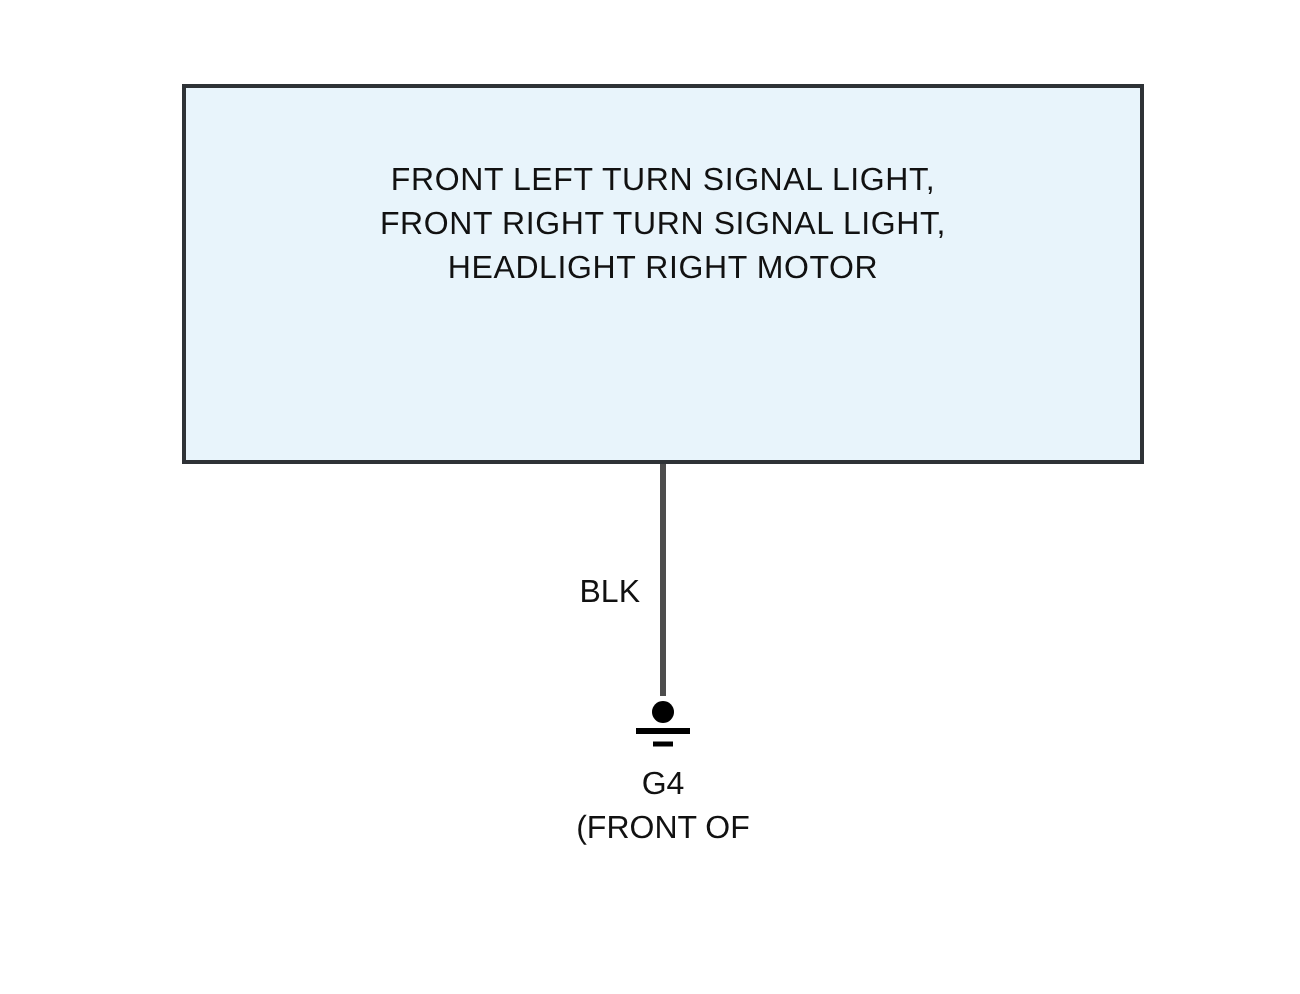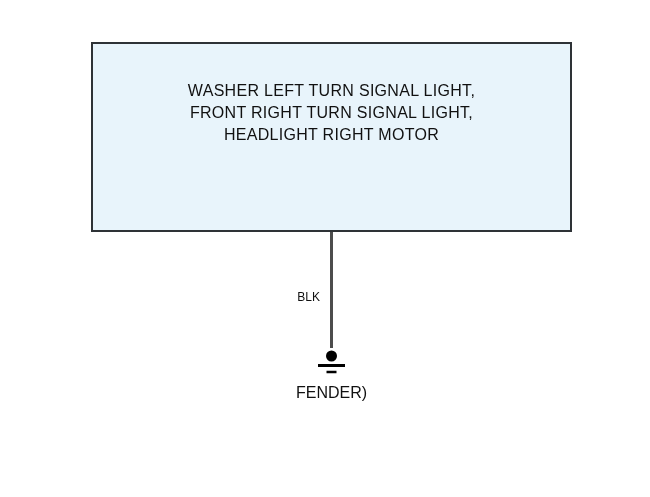--- a/index.html
+++ b/index.html
@@ -43,21 +43,21 @@
     width: 3px;
     height: 116px;
     background: var(--wire, #4d4d4d);
   }
   .wire-label {
     position: absolute;
     left: 240px;
     top: 289px;
     width: 80px;
     text-align: right;
-    font-size: 12px;
+    font-size: 16px;
     line-height: 16px;
     color: var(--text, #111111);
   }
   .ground-icon {
     position: absolute;
     left: 311px;
     top: 345px;
     width: 41px;
     height: 30px;
   }
@@ -71,32 +71,33 @@
     line-height: 22px;
     color: var(--text, #111111);
   }
 </style>
 </head>
 <body>
 
 <div class="canvas">
 
   <div class="component-box">
-    <div class="box-line">WASHER LEFT TURN SIGNAL LIGHT,</div>
+    <div class="box-line">FRONT LEFT TURN SIGNAL LIGHT,</div>
     <div class="box-line">FRONT RIGHT TURN SIGNAL LIGHT,</div>
     <div class="box-line">HEADLIGHT RIGHT MOTOR</div>
   </div>
 
   <div class="wire"></div>
 
   <div class="wire-label">BLK</div>
 
   <svg class="ground-icon" viewBox="0 0 41 30" xmlns="http://www.w3.org/2000/svg">
     <circle cx="20.5" cy="11" r="5.5" fill="#000000"></circle>
     <line x1="7" y1="20.5" x2="34" y2="20.5" stroke="#000000" stroke-width="3"></line>
     <line x1="15.5" y1="27" x2="25.5" y2="27" stroke="#000000" stroke-width="2.5"></line>
   </svg>
 
   <div class="ground-label">
-    <div>FENDER)</div>
+    <div>G4</div>
+    <div>(FRONT OF</div>
   </div>
 
 </div>
 
 </body></html>

